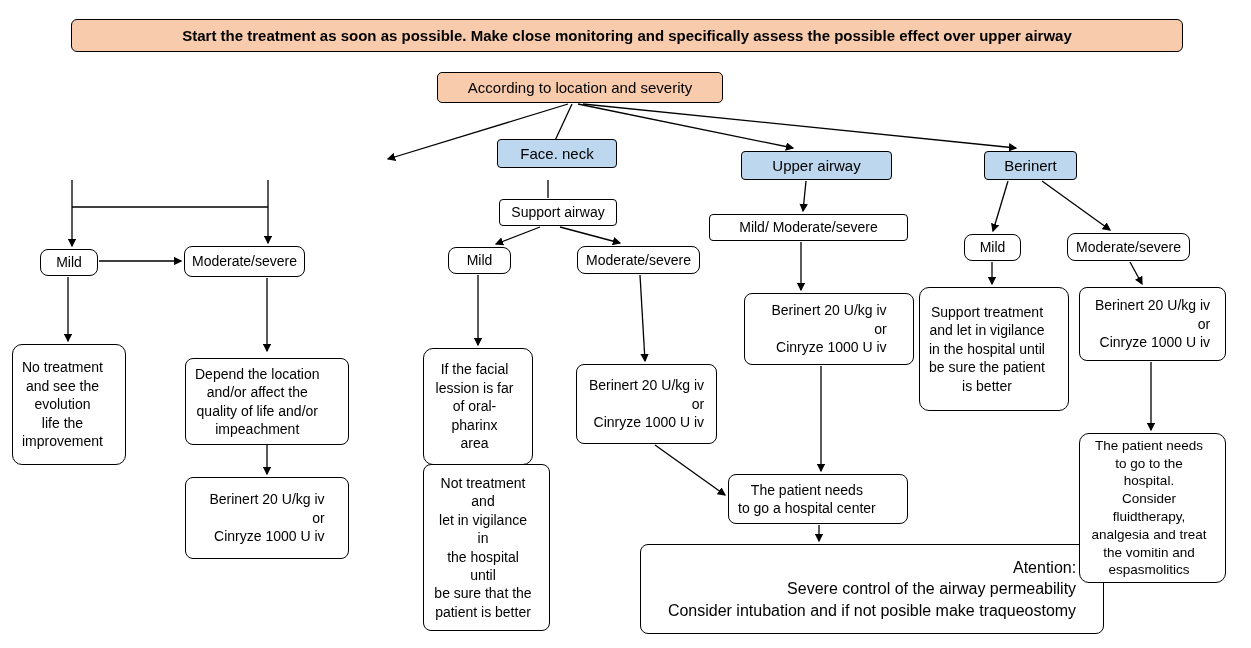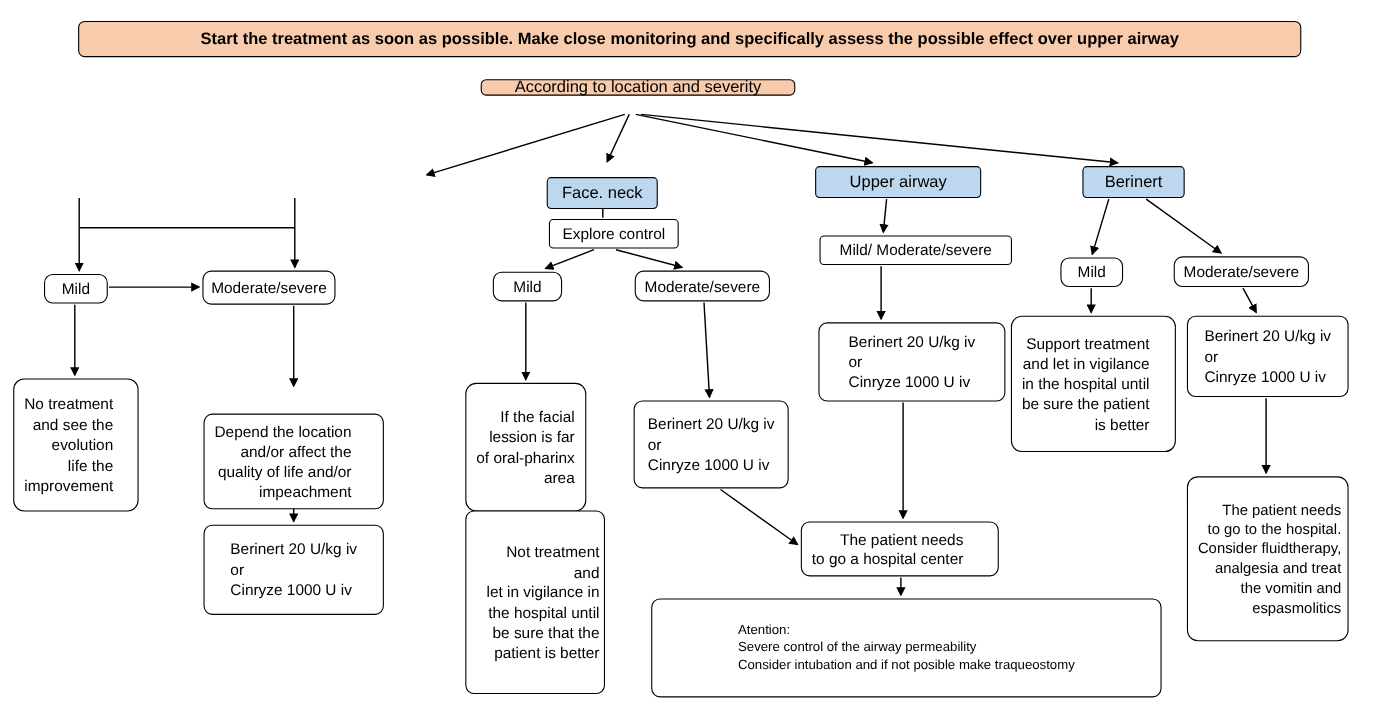--- a/index.html
+++ b/index.html
@@ -12,41 +12,41 @@
     background: #fff;
     overflow: hidden;
   }
   .arrows { position: absolute; left: 0; top: 0; z-index: 1; }
   .node {
     position: absolute;
     z-index: 2;
     display: flex;
     align-items: center;
     justify-content: center;
-    text-align: left;
+    text-align: right;
     background: var(--node-fill, #ffffff);
     border: 1px solid var(--border, #000);
     border-radius: 8px;
     font-size: 14px;
     line-height: 1.32;
     white-space: pre-line;
     padding: 3px 6px;
   }
   .banner {
     background: var(--banner-fill, #F8CBAD);
     border-radius: 6px;
     font-weight: 700;
     font-size: 15px;
   }
   .orange { background: var(--banner-fill, #F8CBAD); border-radius: 5px; font-size: 15px; }
   .cat { background: var(--category-fill, #BDD7EE); border-radius: 4px; font-size: 15px; }
   .sq { border-radius: 4px; }
   .r10 { border-radius: 10px; }
-  .la { justify-content: flex-start; text-align: right; padding-left: 9px; padding-right: 4px; }
-  .big { font-size: 12px; }
+  .la { justify-content: flex-start; text-align: center; padding-left: 9px; padding-right: 16px; }
+  .big { font-size: 16px; margin-left: 48px; }
   .small { font-size: 13.5px; }
 </style>
 </head>
 <body>
 
 <div class="canvas">
 
   <svg class="arrows" width="1251" height="648" viewBox="0 0 1251 648">
     <defs>
       <marker id="ah" viewBox="0 0 10 10" refX="8.5" refY="5" markerWidth="6.5" markerHeight="6.5" orient="auto">
@@ -84,42 +84,42 @@
       <line x1="1008" y1="181" x2="993" y2="231" marker-end="url(#ah)"></line>
       <line x1="1042" y1="181" x2="1110" y2="230" marker-end="url(#ah)"></line>
       <line x1="992" y1="262" x2="992" y2="284" marker-end="url(#ah)"></line>
       <line x1="1130" y1="262" x2="1142" y2="284" marker-end="url(#ah)"></line>
       <line x1="1151" y1="362" x2="1151" y2="430" marker-end="url(#ah)"></line>
     </g>
   </svg>
 
   <div class="node banner" style="left:71px;top:19px;width:1112px;height:33px">Start the treatment as soon as possible. Make close monitoring and specifically assess the possible effect over upper airway</div>
 
-  <div class="node orange" style="left:437px;top:72px;width:286px;height:15px">According to location and severity</div>
+  <div class="node orange" style="left:437px;top:72px;width:286px;height:31px">According to location and severity</div>
 
-  <div class="node cat" style="left:497px;top:161px;width:101px;height:29px">Face. neck</div>
+  <div class="node cat" style="left:497px;top:139px;width:120px;height:29px">Face. neck</div>
   <div class="node cat" style="left:741px;top:151px;width:151px;height:29px">Upper airway</div>
   <div class="node cat" style="left:984px;top:151px;width:93px;height:29px">Berinert</div>
 
-  <div class="node sq" style="left:499px;top:199px;width:118px;height:27px">Explore control</div>
-  <div class="node sq" style="left:745px;top:214px;width:175px;height:27px">Mild/ Moderate/severe</div>
+  <div class="node sq" style="left:499px;top:199px;width:118px;height:27px">Support airway</div>
+  <div class="node sq" style="left:709px;top:214px;width:199px;height:27px">Mild/ Moderate/severe</div>
 
   <div class="node" style="left:40px;top:249px;width:58px;height:27px">Mild</div>
   <div class="node" style="left:184px;top:246px;width:121px;height:31px">Moderate/severe</div>
   <div class="node" style="left:448px;top:247px;width:63px;height:27px">Mild</div>
   <div class="node" style="left:577px;top:246px;width:123px;height:28px">Moderate/severe</div>
   <div class="node" style="left:964px;top:234px;width:57px;height:27px">Mild</div>
   <div class="node" style="left:1067px;top:233px;width:123px;height:28px">Moderate/severe</div>
 
   <div class="node r10 la" style="left:12px;top:344px;width:114px;height:121px">No treatment
 and see the
 evolution
 life the
 improvement</div>
-  <div class="node la" style="left:185px;top:376px;width:164px;height:87px">Depend the location
+  <div class="node la" style="left:185px;top:358px;width:164px;height:87px">Depend the location
 and/or affect the
 quality of life and/or
 impeachment</div>
   <div class="node" style="left:185px;top:477px;width:164px;height:82px">Berinert 20 U/kg iv
 or
 Cinryze 1000 U iv</div>
 
   <div class="node r10 la" style="left:423px;top:348px;width:110px;height:117px">If the facial
 lession is far
 of oral-pharinx

